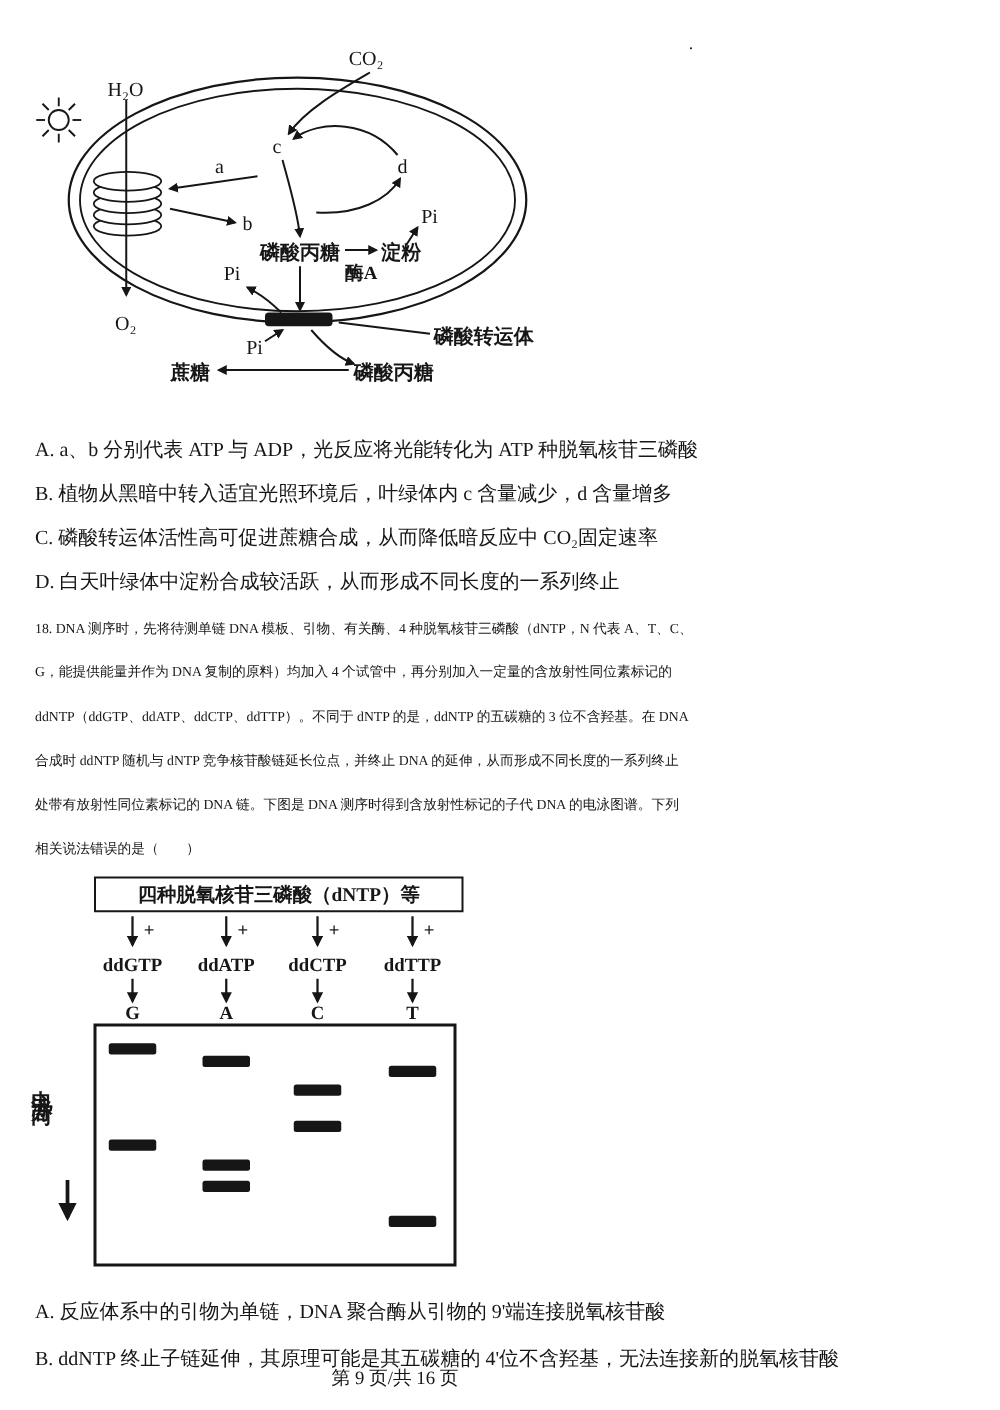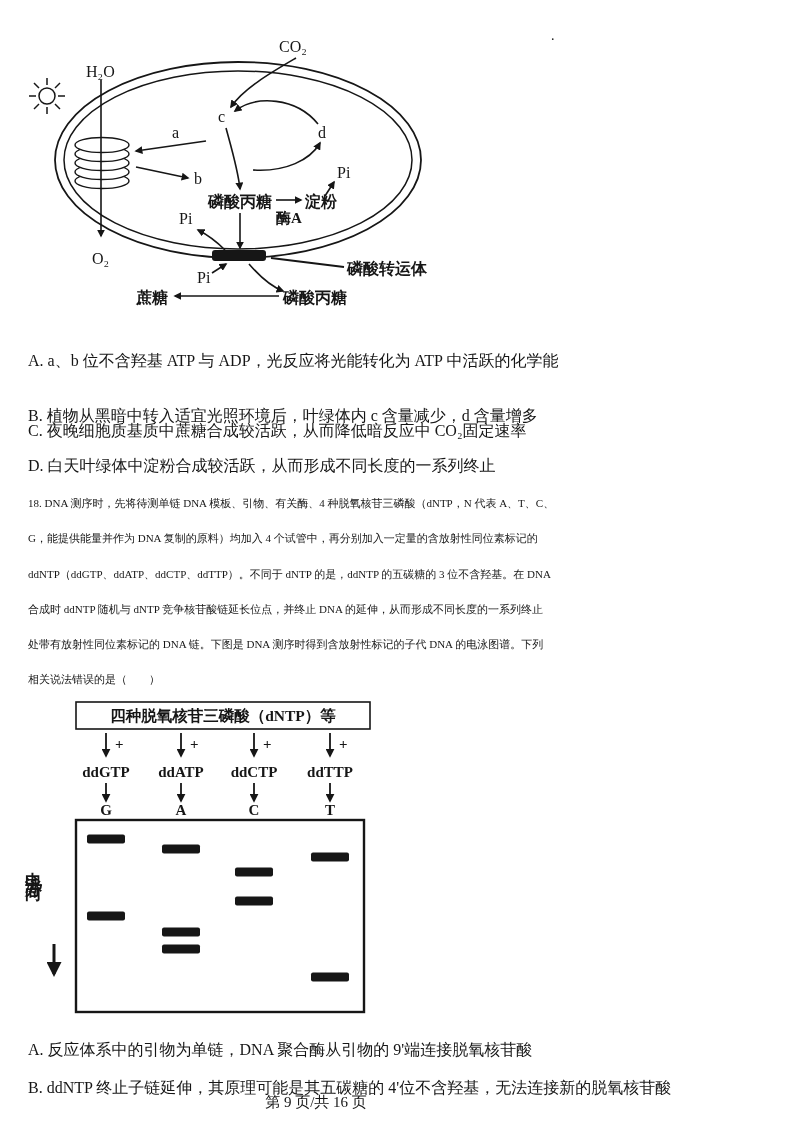--- a/index.html
+++ b/index.html
@@ -98,23 +98,23 @@
     <text x="197" y="283">Pi</text>
     <text x="240" y="207" text-anchor="middle" font-weight="bold">磷酸丙糖</text>
     <text x="321" y="207" text-anchor="middle" font-weight="bold">淀粉</text>
     <text x="289" y="223" text-anchor="middle" font-weight="bold" font-size="15">酶A</text>
     <text x="347" y="274" font-weight="bold">磷酸转运体</text>
     <text x="136" y="303" font-weight="bold">蔗糖</text>
     <text x="283" y="303" font-weight="bold">磷酸丙糖</text>
   </g>
 </svg>
 
-<div class="opt" style="top:343px">A. a、b 位不含羟基 ATP 与 ADP，光反应将光能转化为 ATP 中活跃的化学能</div>
-<div class="opt" style="top:398px">B. 植物从黑暗中转入适宜光照环境后，叶绿体内 c 含量减少，d 含量增多</div>
-<div class="opt" style="top:413px">C. 夜晚细胞质基质中蔗糖合成较活跃，从而降低暗反应中 CO₂固定速率</div>
+<div class="opt" style="top:343px">A. a、b 分别代表 ATP 与 ADP，光反应将光能转化为 ATP 种脱氧核苷三磷酸</div>
+<div class="opt" style="top:378px">B. 植物从黑暗中转入适宜光照环境后，叶绿体内 c 含量减少，d 含量增多</div>
+<div class="opt" style="top:413px">C. 磷酸转运体活性高可促进蔗糖合成，从而降低暗反应中 CO₂固定速率</div>
 <div class="opt" style="top:448px">D. 白天叶绿体中淀粉合成较活跃，从而形成不同长度的一系列终止</div>
 
 <div class="para">18. DNA 测序时，先将待测单链 DNA 模板、引物、有关酶、4 种脱氧核苷三磷酸（dNTP，N 代表 A、T、C、
 G，能提供能量并作为 DNA 复制的原料）均加入 4 个试管中，再分别加入一定量的含放射性同位素标记的
 ddNTP（ddGTP、ddATP、ddCTP、ddTTP）。不同于 dNTP 的是，ddNTP 的五碳糖的 3 位不含羟基。在 DNA
 合成时 ddNTP 随机与 dNTP 竞争核苷酸链延长位点，并终止 DNA 的延伸，从而形成不同长度的一系列终止
 处带有放射性同位素标记的 DNA 链。下图是 DNA 测序时得到含放射性标记的子代 DNA 的电泳图谱。下列
 相关说法错误的是（　　）</div>
 
 <svg class="abs" style="left:0;top:690px;width:450px;height:345px" viewBox="0 690 450 345" fill="none">

